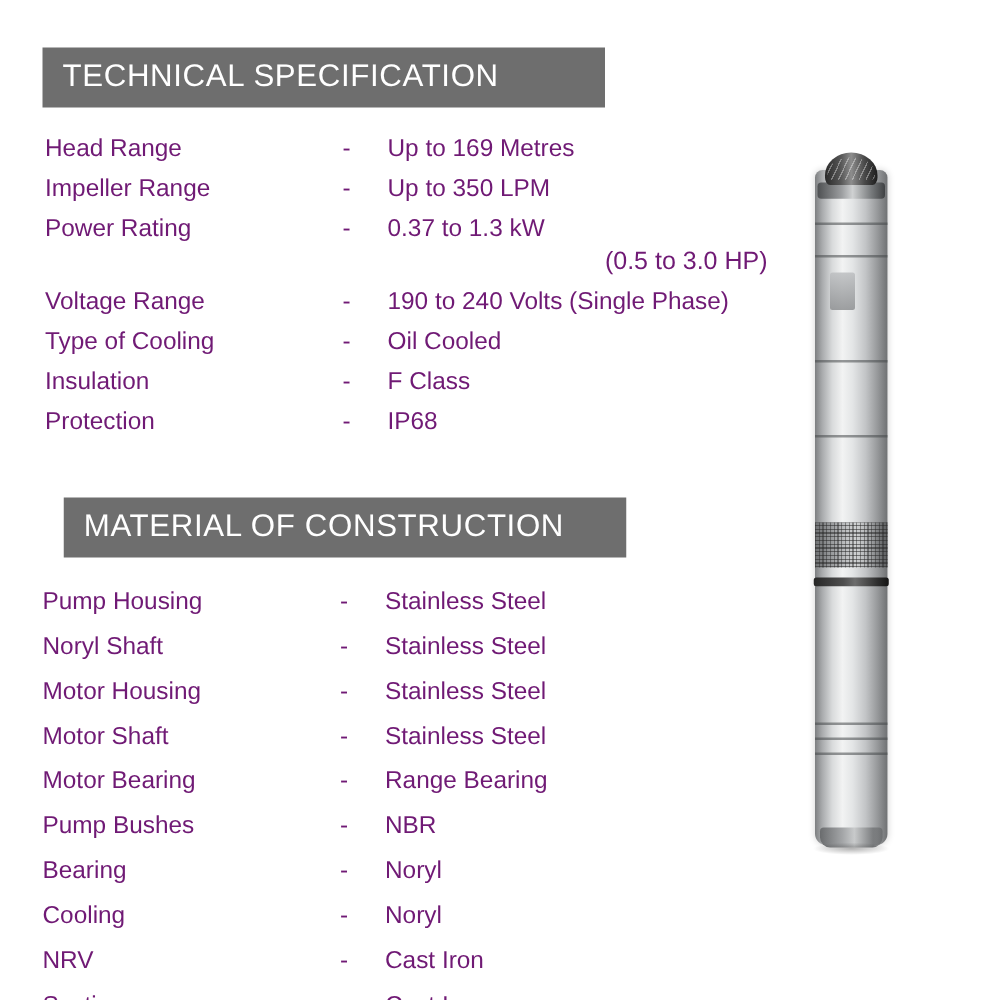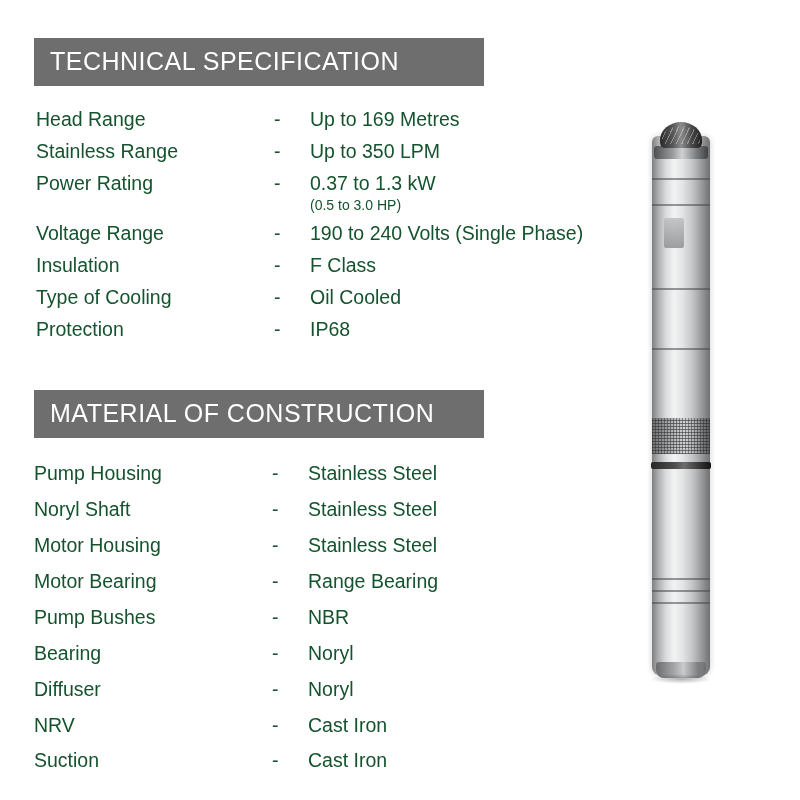--- a/index.html
+++ b/index.html
@@ -31,49 +31,51 @@
     color: #ffffff;
     font-size: 25px;
     letter-spacing: 0.5px;
     padding: 9px 14px 10px 16px;
     box-sizing: border-box;
     display: inline-block;
     min-width: 450px;
   }
   .section-banner.construction {
     min-width: 450px;
+    margin-left: 17px;
   }
   .spec-table {
     margin-top: 18px;
     border-collapse: collapse;
     width: 100%;
   }
   .spec-table td {
     font-size: 19.5px;
-    color: #14532d;
+    color: #701a75;
     padding: 3px 0 4px 0;
     vertical-align: top;
     line-height: 1.28;
   }
   .spec-table td.label {
     width: 238px;
     padding-left: 2px;
   }
   .spec-table td.dash {
     width: 36px;
     text-align: left;
   }
   .spec-table td.value {
     width: auto;
     margin-left: 32px;
   }
   .value .sub {
     display: block;
-    font-size: 14px;
+    font-size: 20px;
     line-height: 1.3;
+    text-align: right;
   }
   .construction-wrap {
     margin-top: 44px;
   }
   .construction-wrap .spec-table td {
     padding: 5px 0 6px 0;
   }
   .construction-wrap .spec-table td.label {
     width: 238px;
   }
@@ -196,46 +198,46 @@
     <div class="section-banner">TECHNICAL SPECIFICATION</div>
 
     <table class="spec-table">
       <tbody>
         <tr>
           <td class="label">Head Range</td>
           <td class="dash">-</td>
           <td class="value">Up to 169 Metres</td>
         </tr>
         <tr>
-          <td class="label">Stainless Range</td>
+          <td class="label">Impeller Range</td>
           <td class="dash">-</td>
           <td class="value">Up to 350 LPM</td>
         </tr>
         <tr>
           <td class="label">Power Rating</td>
           <td class="dash">-</td>
           <td class="value">
             <span>0.37 to 1.3 kW</span>
             <span class="sub">(0.5 to 3.0 HP)</span>
           </td>
         </tr>
         <tr>
           <td class="label">Voltage Range</td>
           <td class="dash">-</td>
           <td class="value">190 to 240 Volts (Single Phase)</td>
         </tr>
         <tr>
+          <td class="label">Type of Cooling</td>
+          <td class="dash">-</td>
+          <td class="value">Oil Cooled</td>
+        </tr>
+        <tr>
           <td class="label">Insulation</td>
           <td class="dash">-</td>
           <td class="value">F Class</td>
-        </tr>
-        <tr>
-          <td class="label">Type of Cooling</td>
-          <td class="dash">-</td>
-          <td class="value">Oil Cooled</td>
         </tr>
         <tr>
           <td class="label">Protection</td>
           <td class="dash">-</td>
           <td class="value">IP68</td>
         </tr>
       </tbody>
     </table>
 
     <div class="construction-wrap">
@@ -252,36 +254,41 @@
             <td class="label">Noryl Shaft</td>
             <td class="dash">-</td>
             <td class="value">Stainless Steel</td>
           </tr>
           <tr>
             <td class="label">Motor Housing</td>
             <td class="dash">-</td>
             <td class="value">Stainless Steel</td>
           </tr>
           <tr>
+            <td class="label">Motor Shaft</td>
+            <td class="dash">-</td>
+            <td class="value">Stainless Steel</td>
+          </tr>
+          <tr>
             <td class="label">Motor Bearing</td>
             <td class="dash">-</td>
             <td class="value">Range Bearing</td>
           </tr>
           <tr>
             <td class="label">Pump Bushes</td>
             <td class="dash">-</td>
             <td class="value">NBR</td>
           </tr>
           <tr>
             <td class="label">Bearing</td>
             <td class="dash">-</td>
             <td class="value">Noryl</td>
           </tr>
           <tr>
-            <td class="label">Diffuser</td>
+            <td class="label">Cooling</td>
             <td class="dash">-</td>
             <td class="value">Noryl</td>
           </tr>
           <tr>
             <td class="label">NRV</td>
             <td class="dash">-</td>
             <td class="value">Cast Iron</td>
           </tr>
           <tr>
             <td class="label">Suction</td>

